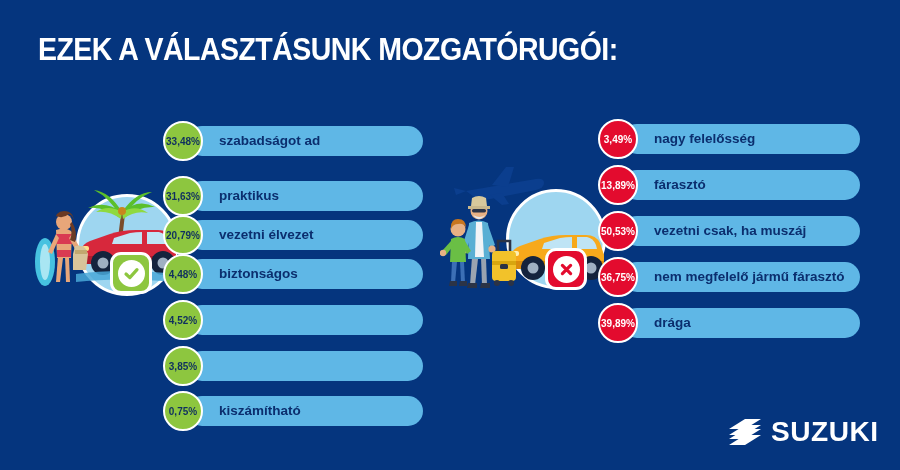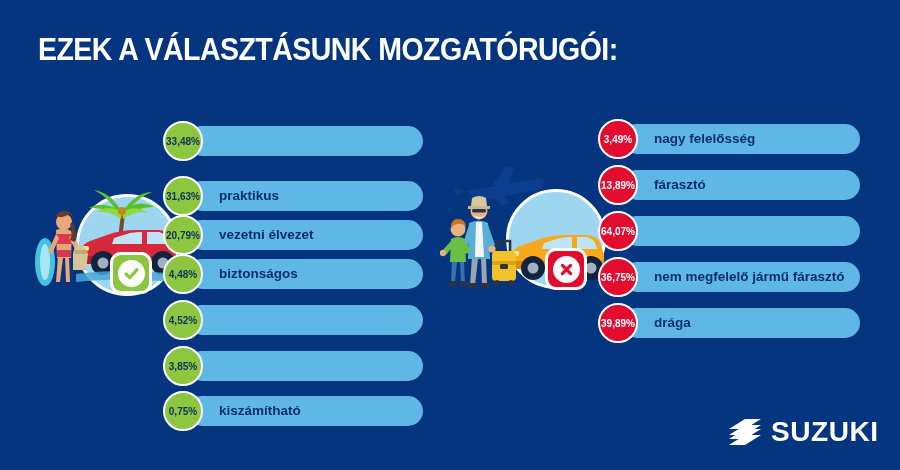--- a/index.html
+++ b/index.html
@@ -217,20 +217,21 @@
         </svg>
       </div>
     </div>
   </div>
 
   <div>
 
     <div class="bar-row" style="left:163px;top:126px;width:260px;">
       <div class="bar" style="width:236px;"></div>
       <div class="pct good">33,48%</div>
+      <div class="bar-label">szabadságot ad</div>
     </div>
 
     <div class="bar-row" style="left:163px;top:181px;width:260px;">
       <div class="bar" style="width:236px;"></div>
       <div class="pct good">31,63%</div>
       <div class="bar-label">praktikus</div>
     </div>
 
     <div class="bar-row" style="left:163px;top:220px;width:260px;">
       <div class="bar" style="width:236px;"></div>
@@ -270,21 +271,22 @@
     </div>
 
     <div class="bar-row" style="left:598px;top:170px;width:262px;">
       <div class="bar" style="width:238px;"></div>
       <div class="pct bad">13,89%</div>
       <div class="bar-label">fárasztó</div>
     </div>
 
     <div class="bar-row" style="left:598px;top:216px;width:262px;">
       <div class="bar" style="width:238px;"></div>
-      <div class="pct bad">64,07%</div>
+      <div class="pct bad">50,53%</div>
+      <div class="bar-label">vezetni csak, ha muszáj</div>
     </div>
 
     <div class="bar-row" style="left:598px;top:262px;width:262px;">
       <div class="bar" style="width:238px;"></div>
       <div class="pct bad">36,75%</div>
       <div class="bar-label">nem megfelelő jármű fárasztó</div>
     </div>
 
     <div class="bar-row" style="left:598px;top:308px;width:262px;">
       <div class="bar" style="width:238px;"></div>

